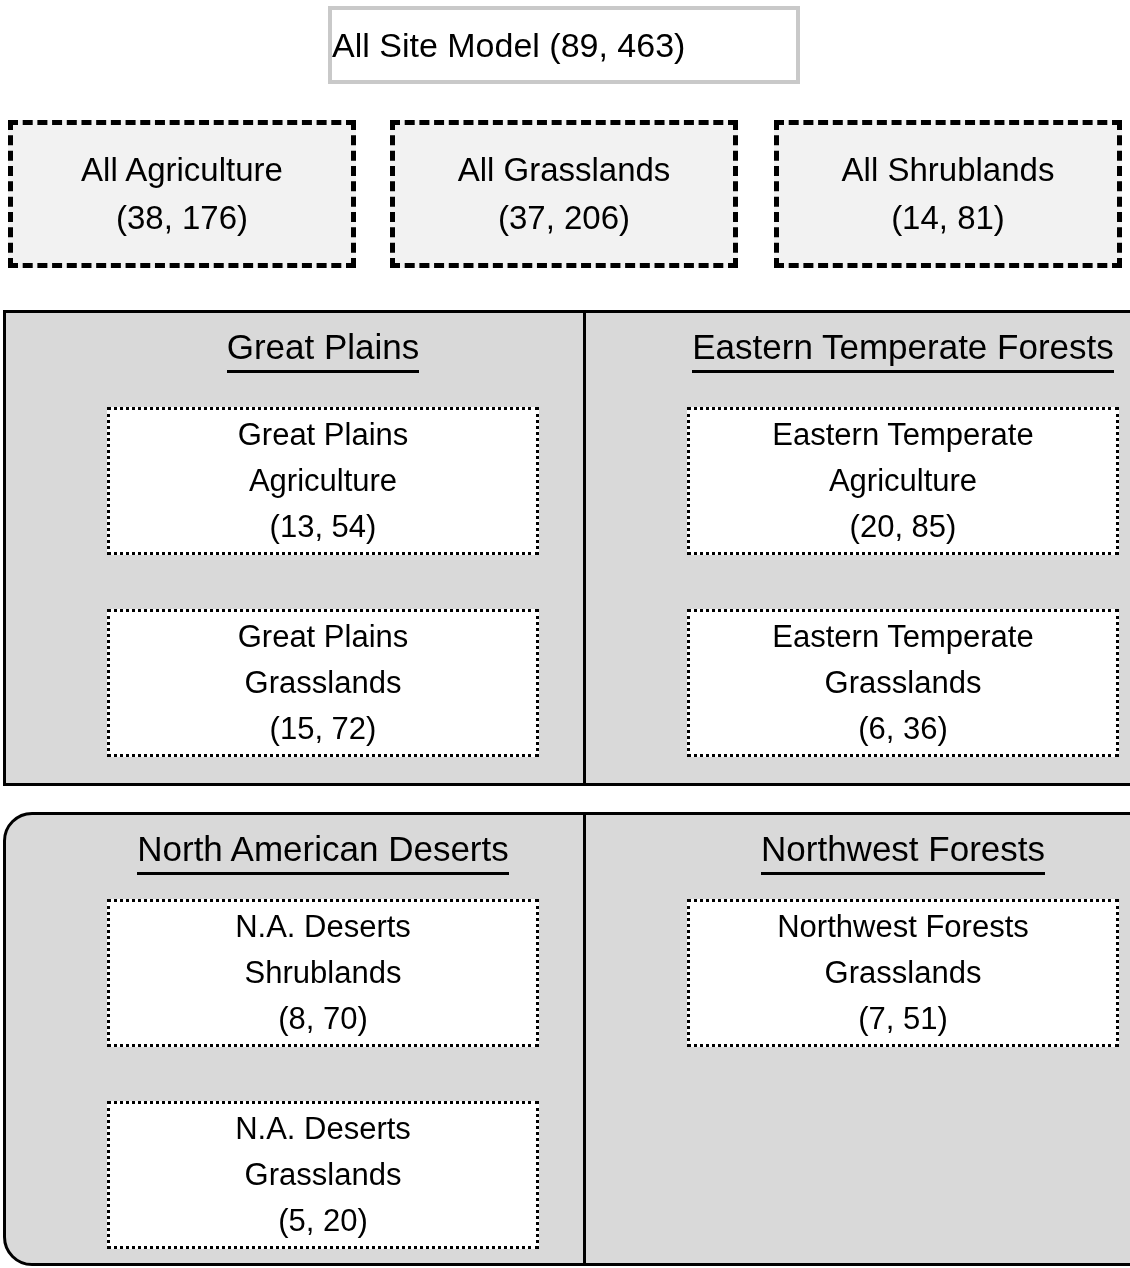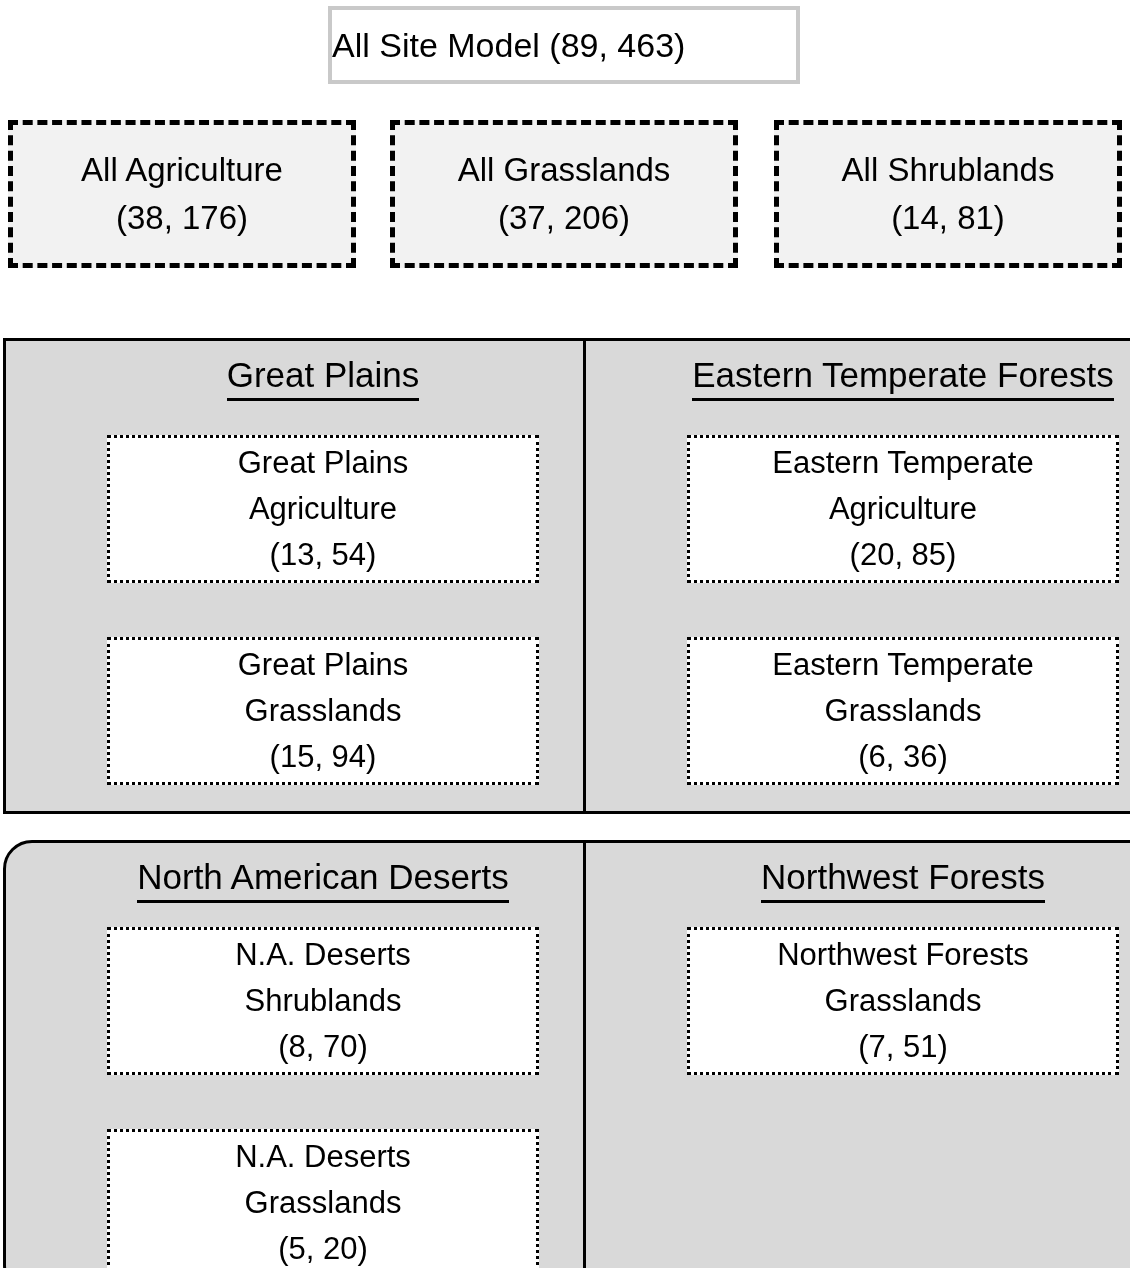--- a/index.html
+++ b/index.html
@@ -54,21 +54,20 @@
   .cover-b { left: 390px; }
   .cover-c { left: 774px; }
 
   
   .panel {
     position: absolute;
     box-sizing: border-box;
     width: 640px;
     border: 3px solid #000000;
     background: #d9d9d9;
-    margin-top: 28px;
   }
   .panel-gp  { left: 3px;   top: 310px; height: 476px; }
   .panel-etf { left: 583px; top: 310px; height: 476px; }
   .panel-nad { left: 3px;   top: 812px; height: 454px; border-radius: 29px; }
   .panel-nwf { left: 583px; top: 812px; height: 454px; }
 
   .panel-title {
     margin-top: 14px;
     text-align: center;
     font-size: 35px;
@@ -129,21 +128,21 @@
       <span>Great Plains</span>
     </div>
     <div class="model-box first">
       <div>Great Plains</div>
       <div>Agriculture</div>
       <div>(13, 54)</div>
     </div>
     <div class="model-box second">
       <div>Great Plains</div>
       <div>Grasslands</div>
-      <div>(15, 94)</div>
+      <div>(15, 72)</div>
     </div>
   </div>
 
   <div class="panel panel-etf">
     <div class="panel-title">
       <span>Eastern Temperate Forests</span>
     </div>
     <div class="model-box first">
       <div>Eastern Temperate</div>
       <div>Agriculture</div>

